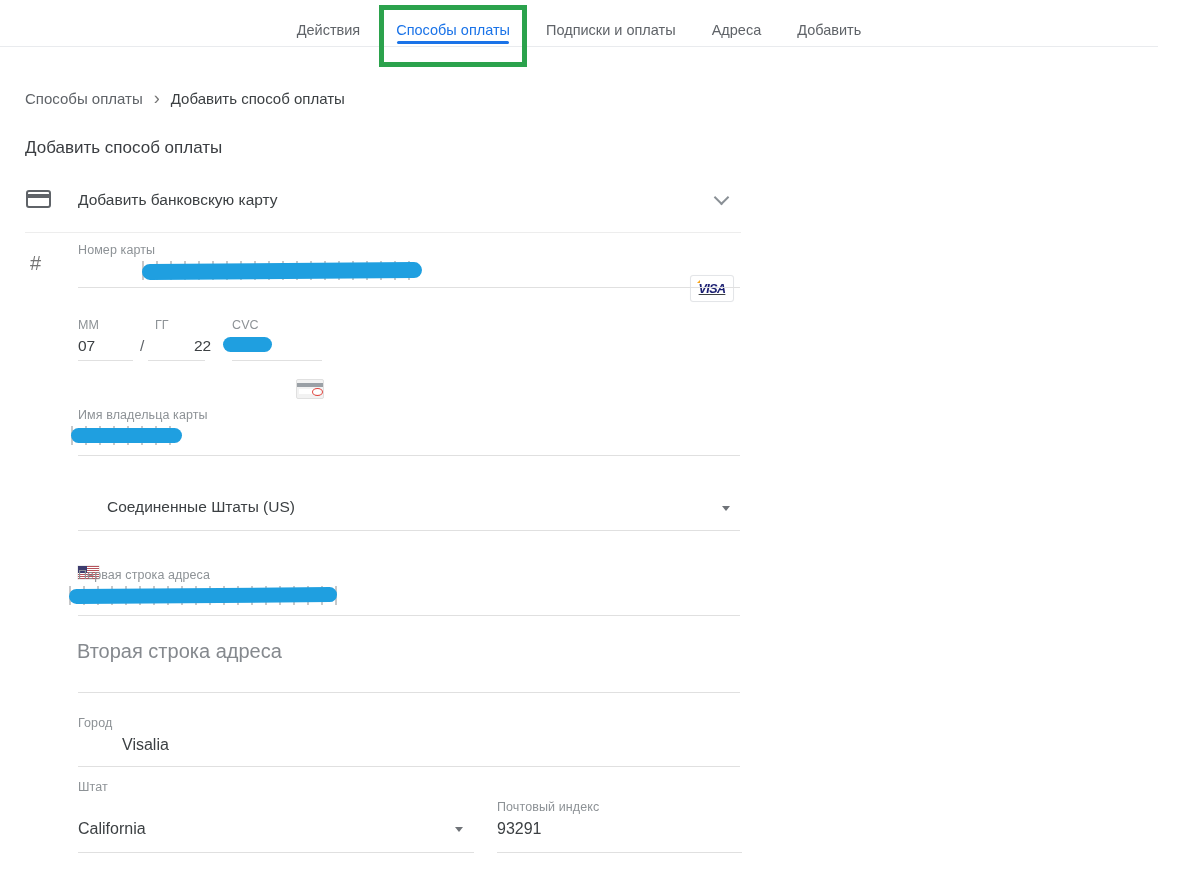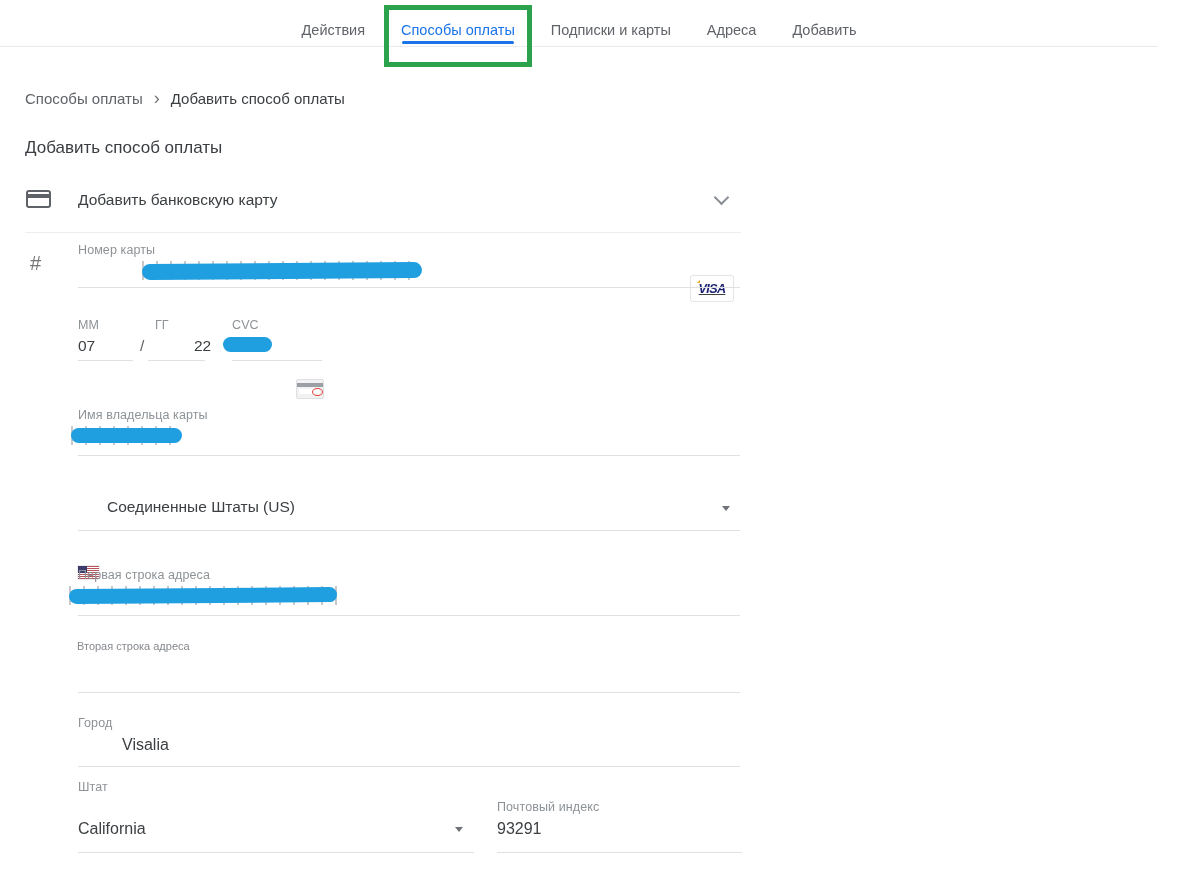--- a/index.html
+++ b/index.html
@@ -39,37 +39,37 @@
   .visa span{font-style:italic;font-weight:bold;font-size:12.5px;letter-spacing:-.6px;color:#1a1f71;}
   .visa i{position:absolute;left:6px;top:4px;width:0;height:0;border-left:3px solid transparent;border-bottom:3px solid #f9a51a;}
   .cvc-card{width:26px;height:18px;background:#f2f2f2;border:1px solid #e0e0e0;border-radius:2px;position:relative;}
   .cvc-card .stripe{position:absolute;left:0;right:0;top:3px;height:4px;background:#9aa0a6;}
   .cvc-card .sig{position:absolute;left:2px;right:3px;top:9px;height:5px;background:#fff;}
   .cvc-card .oval{position:absolute;right:0px;top:7.5px;width:9px;height:6px;border:1.5px solid #e0433d;border-radius:50%;background:rgba(255,255,255,.4);}
   .usflag{width:21px;height:13px;background:repeating-linear-gradient(180deg,#b6535b 0 1px,#fff 1px 2px);position:relative;box-shadow:0 0 0 .5px #d8d8d8;}
   .usflag::after{content:'';position:absolute;left:0;top:0;width:9px;height:7px;background:#3c3b6e;}
 
   .addr2-input{border:none;outline:none;font-family:"Liberation Sans","DejaVu Sans",sans-serif;
-               font-size:11px;color:#6d28d9;width:480px;background:transparent;padding:0;}
+               font-size:20px;color:#6d28d9;width:480px;background:transparent;padding:0;}
   .addr2-input::placeholder{color:#85898e;opacity:1;}
 </style>
 </head>
 <body>
 
 <div class="screen">
 
   <header class="tabbar">
     <nav class="tabs">
       <div class="tab">Действия</div>
       <div class="tab active">
         <span class="tab-label">Способы оплаты</span>
         <span class="active-underline"></span>
         <span class="annotation-box"></span>
       </div>
-      <div class="tab">Подписки и карты</div>
+      <div class="tab">Подписки и оплаты</div>
       <div class="tab">Адреса</div>
       <div class="tab">Добавить</div>
     </nav>
   </header>
 
   <div class="abs crumb" style="left:25px;top:90px;">
     <span>Способы оплаты</span>
     <span class="sep">›</span>
     <span class="current">Добавить способ оплаты</span>
   </div>

